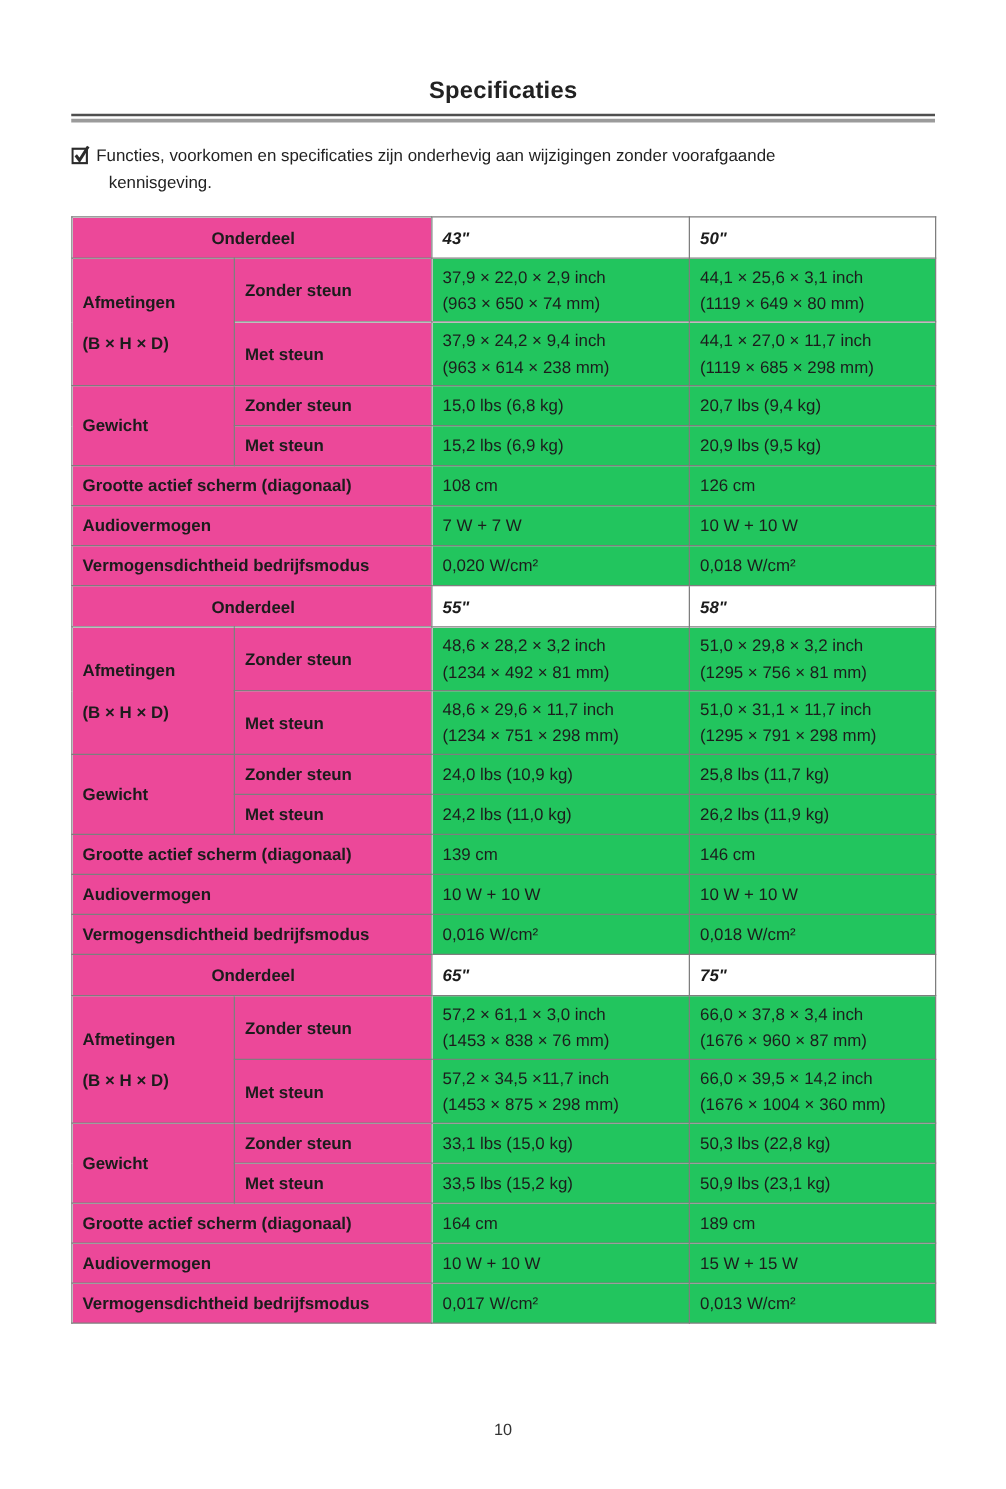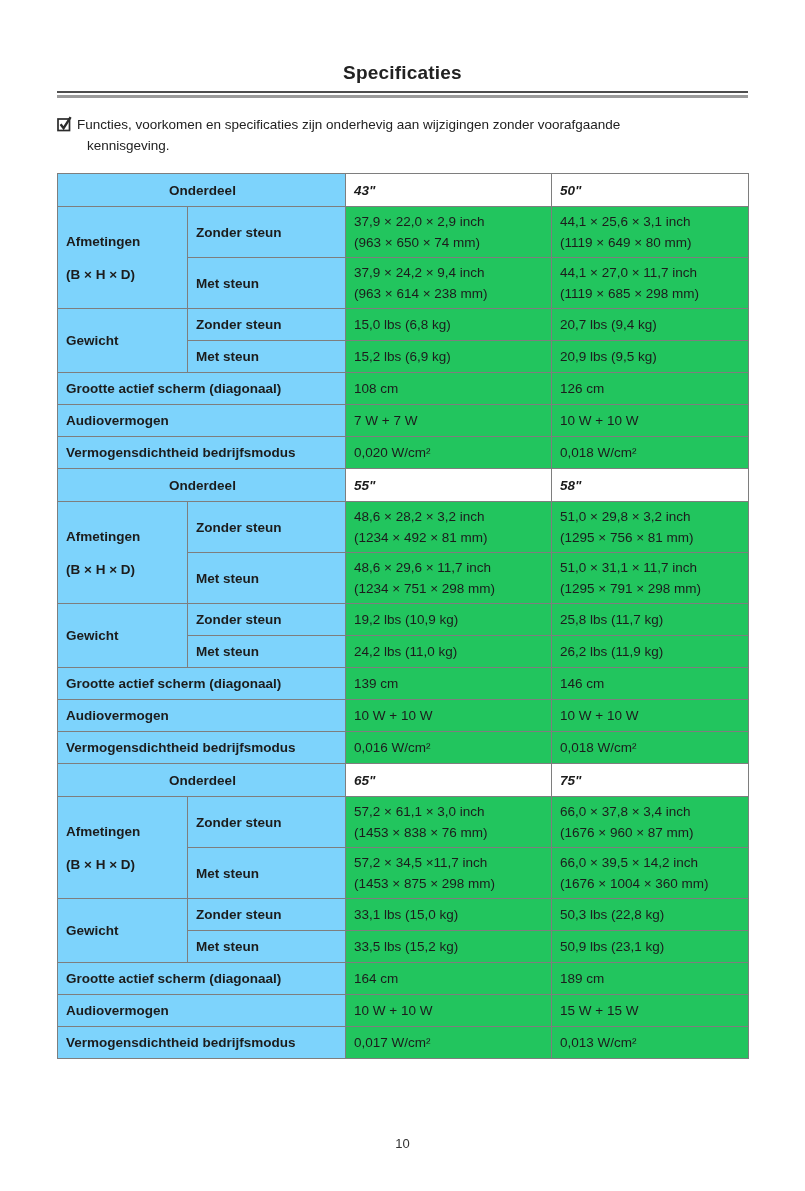--- a/index.html
+++ b/index.html
@@ -49,21 +49,21 @@
     table-layout: fixed;
     font-size: 13.5px;
   }
   table.spec td {
     border: 1px solid #7e7e7e;
     padding: 2px 6px 2px 8px;
     vertical-align: middle;
     color: #1c1c1c;
     overflow: hidden;
   }
-  .gray { background: #7dd3fc; }
+  .gray { background: #ec4899; }
   .bold { font-weight: bold; }
   .center { text-align: center; }
   td.size-head {
     background: #ffffff;
     font-weight: bold;
     font-style: italic;
     padding-left: 12px;
   }
   td.data-cell { background: #22c55e; padding-left: 12px; line-height: 21px; }
   td.two-line { line-height: 33px; margin-left: 29px; }
@@ -194,21 +194,21 @@
       <span>(1234 × 751 × 298 mm)</span>
     </td>
     <td class="data-cell">
       <span>51,0 × 31,1 × 11,7 inch</span><br>
       <span>(1295 × 791 × 298 mm)</span>
     </td>
   </tr>
   <tr class="h-small">
     <td rowspan="2" class="gray bold">Gewicht</td>
     <td class="gray bold">Zonder steun</td>
-    <td class="data-cell">19,2 lbs (10,9 kg)</td>
+    <td class="data-cell">24,0 lbs (10,9 kg)</td>
     <td class="data-cell">25,8 lbs (11,7 kg)</td>
   </tr>
   <tr class="h-small">
     <td class="gray bold">Met steun</td>
     <td class="data-cell">24,2 lbs (11,0 kg)</td>
     <td class="data-cell">26,2 lbs (11,9 kg)</td>
   </tr>
   <tr class="h-small">
     <td colspan="2" class="gray bold">Grootte actief scherm (diagonaal)</td>
     <td class="data-cell">139 cm</td>

